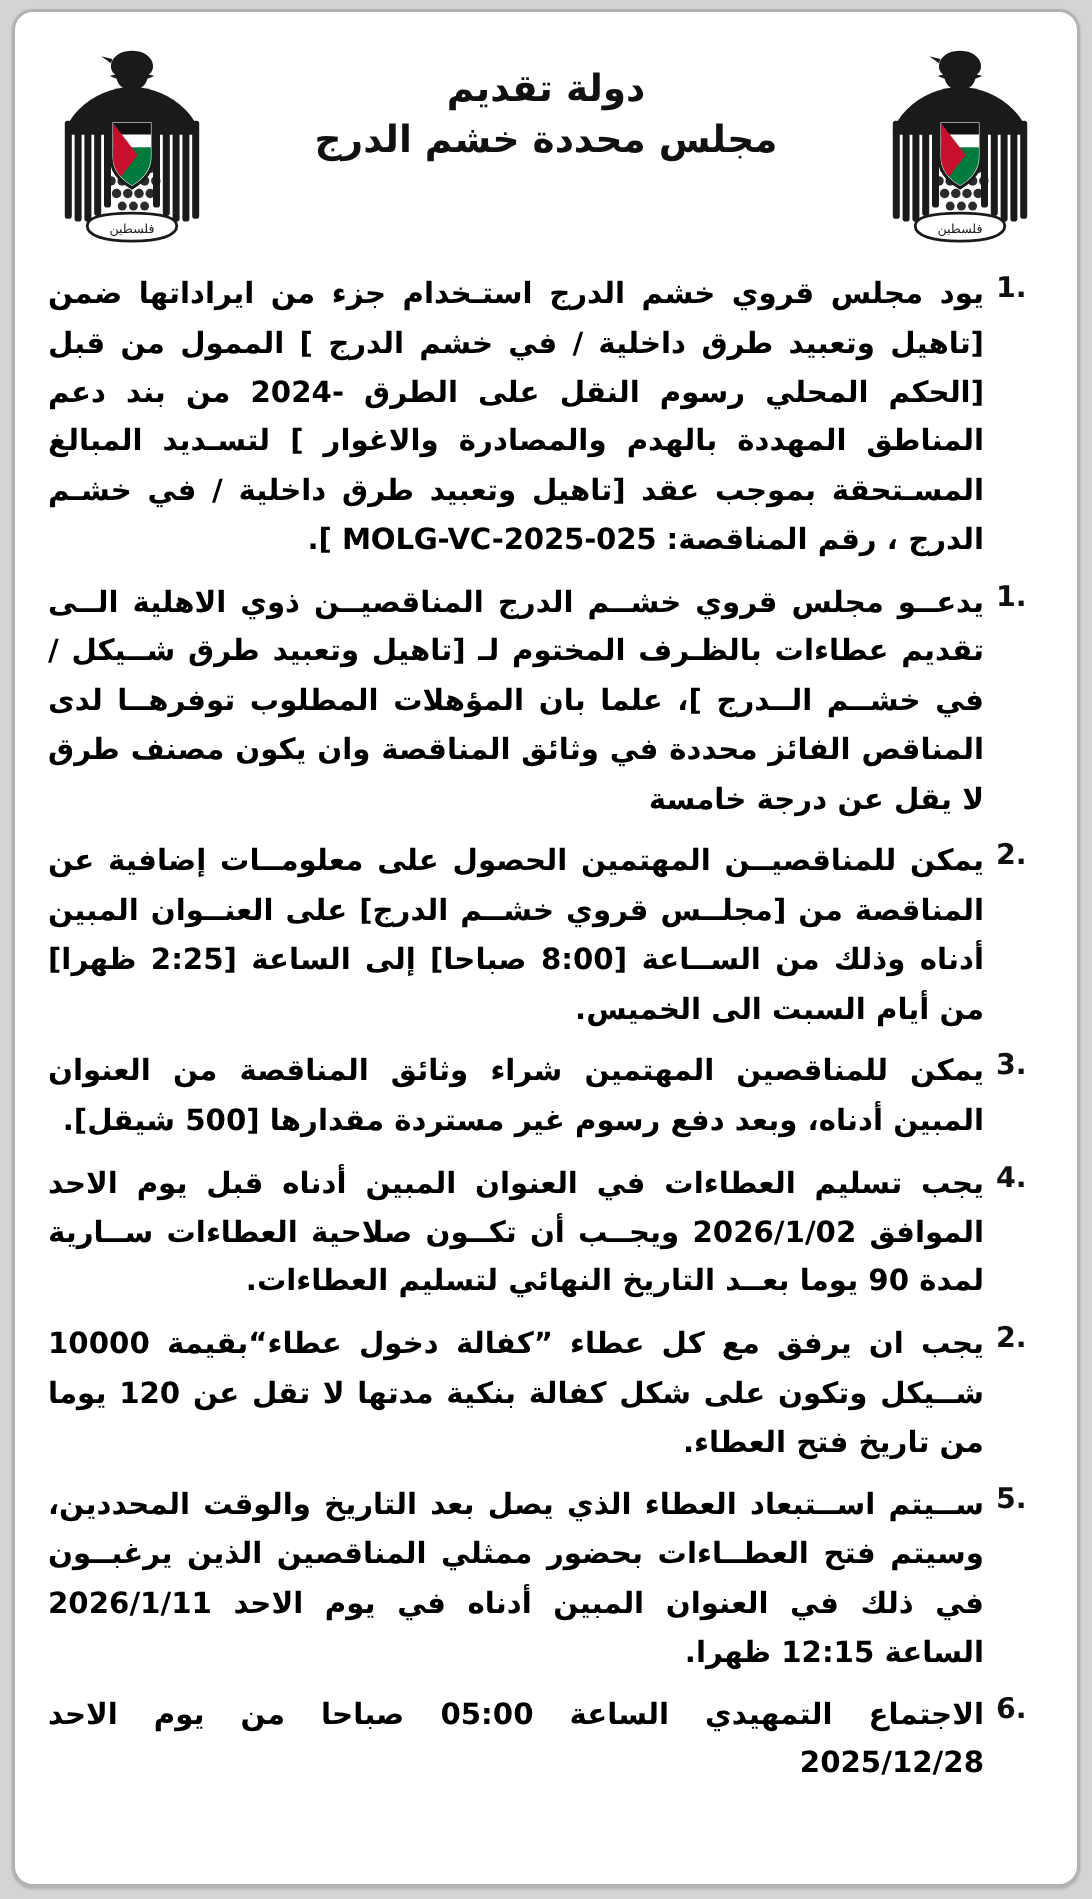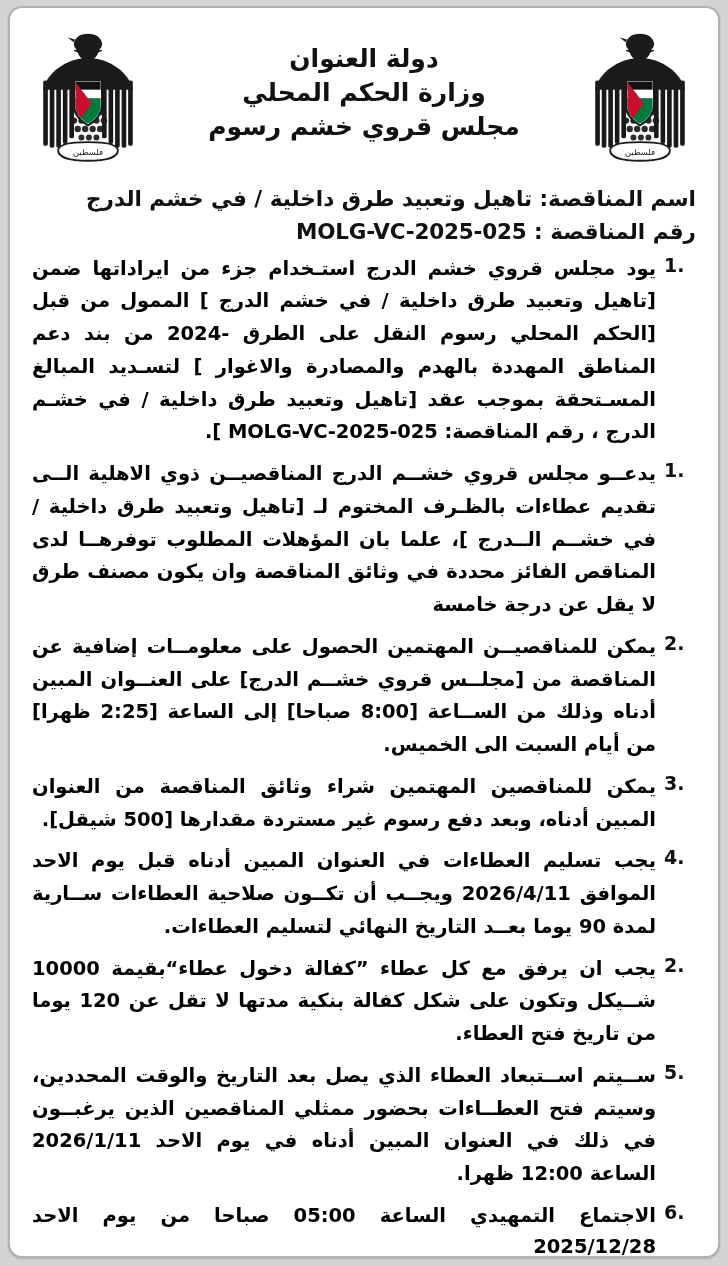--- a/index.html
+++ b/index.html
@@ -164,23 +164,22 @@
               <path d="M46 59 L64 82.5 L46 106 Z" fill="#c8102e"></path>
             </g>
 
             <path d="M28 133 C28 127 40 124 60 124 C80 124 92 127 92 133 C92 140 80 144 60 144 C40 144 28 140 28 133 Z" fill="#ffffff" stroke="#1a1a1a" stroke-width="2"></path>
             <text x="60" y="138" text-anchor="middle" font-size="9" font-family="DejaVu Sans, sans-serif" fill="#1a1a1a">فلسطين</text>
           </g>
         </svg>
       </div>
 
       <div class="org-titles">
-        <div class="org-line1">دولة العنوان</div>
-        <div class="org-line2">وزارة الحكم المحلي</div>
-        <div class="org-line3">مجلس قروي خشم رسوم</div>
+        <div class="org-line1">دولة تقديم</div>
+        <div class="org-line3">مجلس محددة خشم الدرج</div>
       </div>
 
       <div class="emblem">
         <svg viewBox="0 0 120 160" xmlns="http://www.w3.org/2000/svg" aria-hidden="true">
           <g>
             <path d="M60 8 C53 8 48 11 46 15 C44 19 45 23 48 25 L44 26 L49 28 C50 32 53 35 57 36 L63 36 C67 35 70 32 71 28 L76 26 L72 25 C75 23 76 19 74 15 C72 11 67 8 60 8 Z" fill="#1a1a1a"></path>
             <path d="M46 14 L38 12 L45 17 Z" fill="#1a1a1a"></path>
             <path d="M60 34 C46 34 32 40 22 50 C16 56 13 62 12 68 L108 68 C107 62 104 56 98 50 C88 40 74 34 60 34 Z" fill="#1a1a1a"></path>
             <g fill="#1a1a1a">
               <rect x="12" y="58" width="5" height="70" rx="2"></rect>
@@ -226,63 +225,56 @@
               <rect x="46" y="77" width="28" height="29" fill="#007a3d"></rect>
               <path d="M46 59 L64 82.5 L46 106 Z" fill="#c8102e"></path>
             </g>
             <path d="M28 133 C28 127 40 124 60 124 C80 124 92 127 92 133 C92 140 80 144 60 144 C40 144 28 140 28 133 Z" fill="#ffffff" stroke="#1a1a1a" stroke-width="2"></path>
             <text x="60" y="138" text-anchor="middle" font-size="9" font-family="DejaVu Sans, sans-serif" fill="#1a1a1a">فلسطين</text>
           </g>
         </svg>
       </div>
     </div>
 
-    <div class="tender-head">
-      <div class="line">اسم المناقصة: تاهيل وتعبيد طرق داخلية / في  خشم الدرج</div>
-      <div class="line">
-        <span>رقم المناقصة :</span>
-        <span class="ltr-inline">MOLG-VC-2025-025</span>
-      </div>
-    </div>
 
     <div class="body-list">
 
       <div class="item">
         <div class="num">1.</div>
         <div class="txt">يود مجلس قروي خشم الدرج استـخدام جزء من ايراداتها ضمن [تاهيل وتعبيد طرق داخلية / في  خشم الدرج ] الممول من قبل [الحكم المحلي رسوم النقل على الطرق -2024 من بند دعم المناطق المهددة بالهدم والمصادرة والاغوار ] لتسـديد المبالغ المسـتحقة بموجب عقد [تاهيل وتعبيد طرق داخلية / في  خشـم الدرج ، رقم المناقصة: MOLG-VC-2025-025 ].</div>
       </div>
 
       <div class="item">
         <div class="num">1.</div>
-        <div class="txt">يدعــو مجلس قروي خشــم الدرج المناقصيــن ذوي الاهلية الــى تقديم عطاءات بالظـرف المختوم لـ [تاهيل وتعبيد طرق داخلية / في  خشــم الــدرج  ]، علما بان المؤهلات المطلوب توفرهــا لدى المناقص الفائز محددة في وثائق المناقصة وان يكون مصنف طرق لا يقل عن درجة خامسة</div>
+        <div class="txt">يدعــو مجلس قروي خشــم الدرج المناقصيــن ذوي الاهلية الــى تقديم عطاءات بالظـرف المختوم لـ [تاهيل وتعبيد طرق شــيكل / في  خشــم الــدرج  ]، علما بان المؤهلات المطلوب توفرهــا لدى المناقص الفائز محددة في وثائق المناقصة وان يكون مصنف طرق لا يقل عن درجة خامسة</div>
       </div>
 
       <div class="item">
         <div class="num">2.</div>
         <div class="txt">يمكن للمناقصيــن المهتمين الحصول على معلومــات إضافية عن المناقصة من [مجلــس قروي خشــم الدرج] على العنــوان المبين أدناه وذلك من الســاعة [8:00 صباحا] إلى الساعة [2:25 ظهرا] من أيام السبت الى الخميس.</div>
       </div>
 
       <div class="item">
         <div class="num">3.</div>
         <div class="txt">يمكن للمناقصين المهتمين شراء وثائق المناقصة من العنوان المبين أدناه، وبعد دفع رسوم غير مستردة مقدارها [500 شيقل].</div>
       </div>
 
       <div class="item">
         <div class="num">4.</div>
-        <div class="txt">يجب تسليم العطاءات في العنوان المبين أدناه قبل يوم الاحد الموافق 2026/4/11 ويجــب أن تكــون صلاحية العطاءات ســارية لمدة 90 يوما بعــد التاريخ النهائي لتسليم العطاءات.</div>
+        <div class="txt">يجب تسليم العطاءات في العنوان المبين أدناه قبل يوم الاحد الموافق 2026/1/02 ويجــب أن تكــون صلاحية العطاءات ســارية لمدة 90 يوما بعــد التاريخ النهائي لتسليم العطاءات.</div>
       </div>
 
       <div class="item">
         <div class="num">2.</div>
         <div class="txt">يجب ان يرفق مع كل عطاء ”كفالة دخول عطاء“بقيمة 10000 شــيكل وتكون على شكل كفالة بنكية مدتها لا تقل عن 120 يوما من تاريخ فتح العطاء.</div>
       </div>
 
       <div class="item">
         <div class="num">5.</div>
-        <div class="txt">ســيتم اســتبعاد العطاء الذي يصل بعد التاريخ والوقت المحددين، وسيتم فتح العطــاءات بحضور ممثلي المناقصين الذين يرغبــون في ذلك في العنوان المبين أدناه في يوم الاحد  2026/1/11 الساعة 12:00  ظهرا.</div>
+        <div class="txt">ســيتم اســتبعاد العطاء الذي يصل بعد التاريخ والوقت المحددين، وسيتم فتح العطــاءات بحضور ممثلي المناقصين الذين يرغبــون في ذلك في العنوان المبين أدناه في يوم الاحد  2026/1/11 الساعة 12:15  ظهرا.</div>
       </div>
 
       <div class="item tight">
         <div class="num">6.</div>
         <div class="txt">الاجتماع التمهيدي الساعة 05:00 صباحا من يوم الاحد 2025/12/28</div>
       </div>
 
     </div>
 
   </div>

